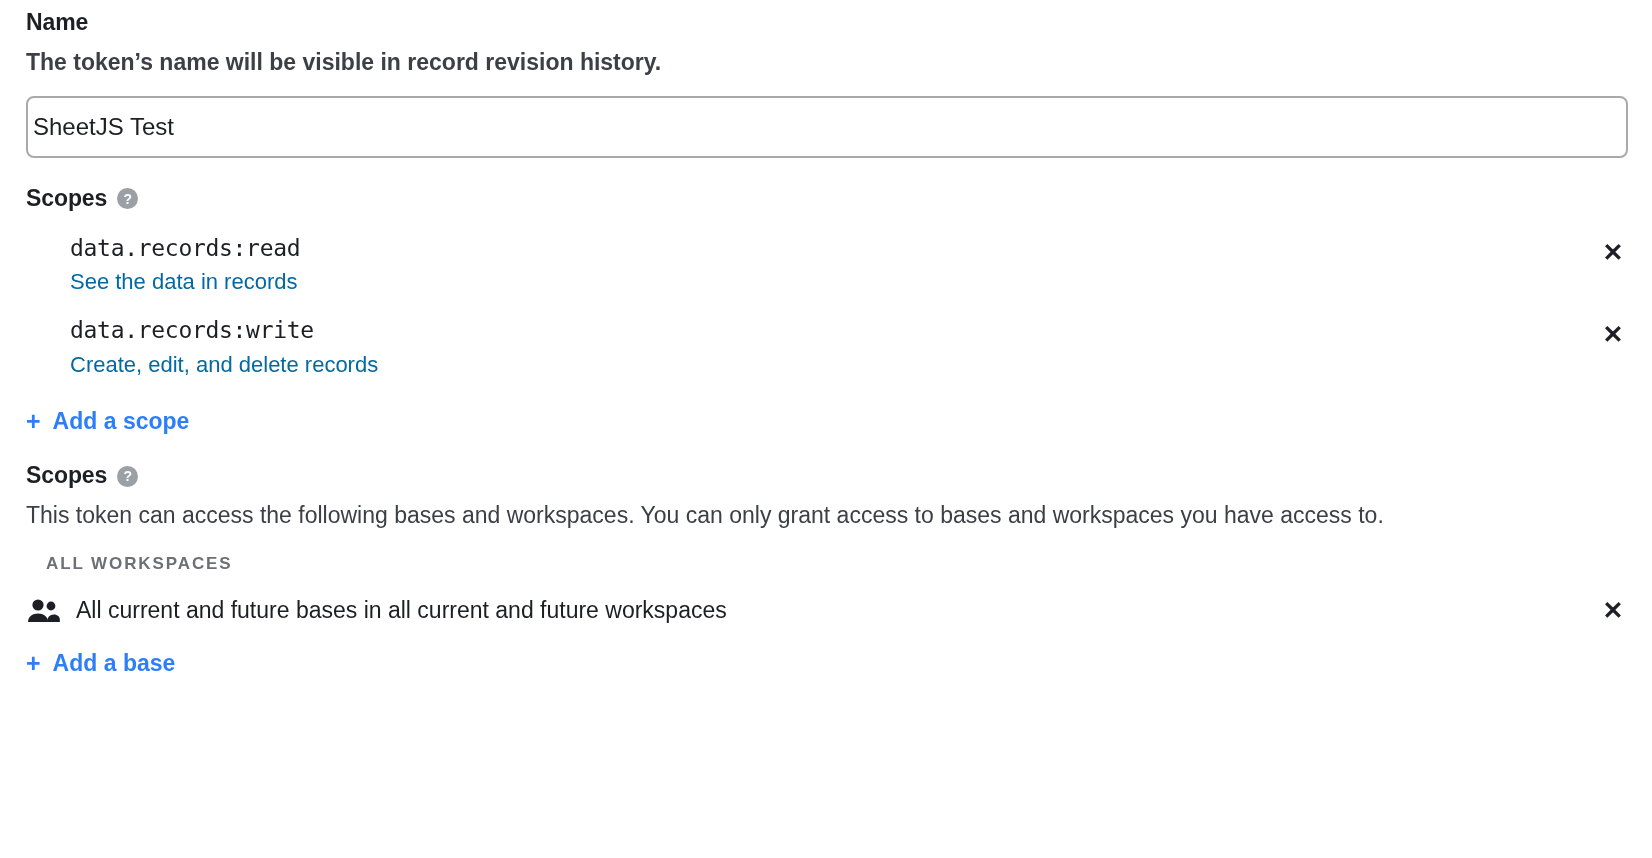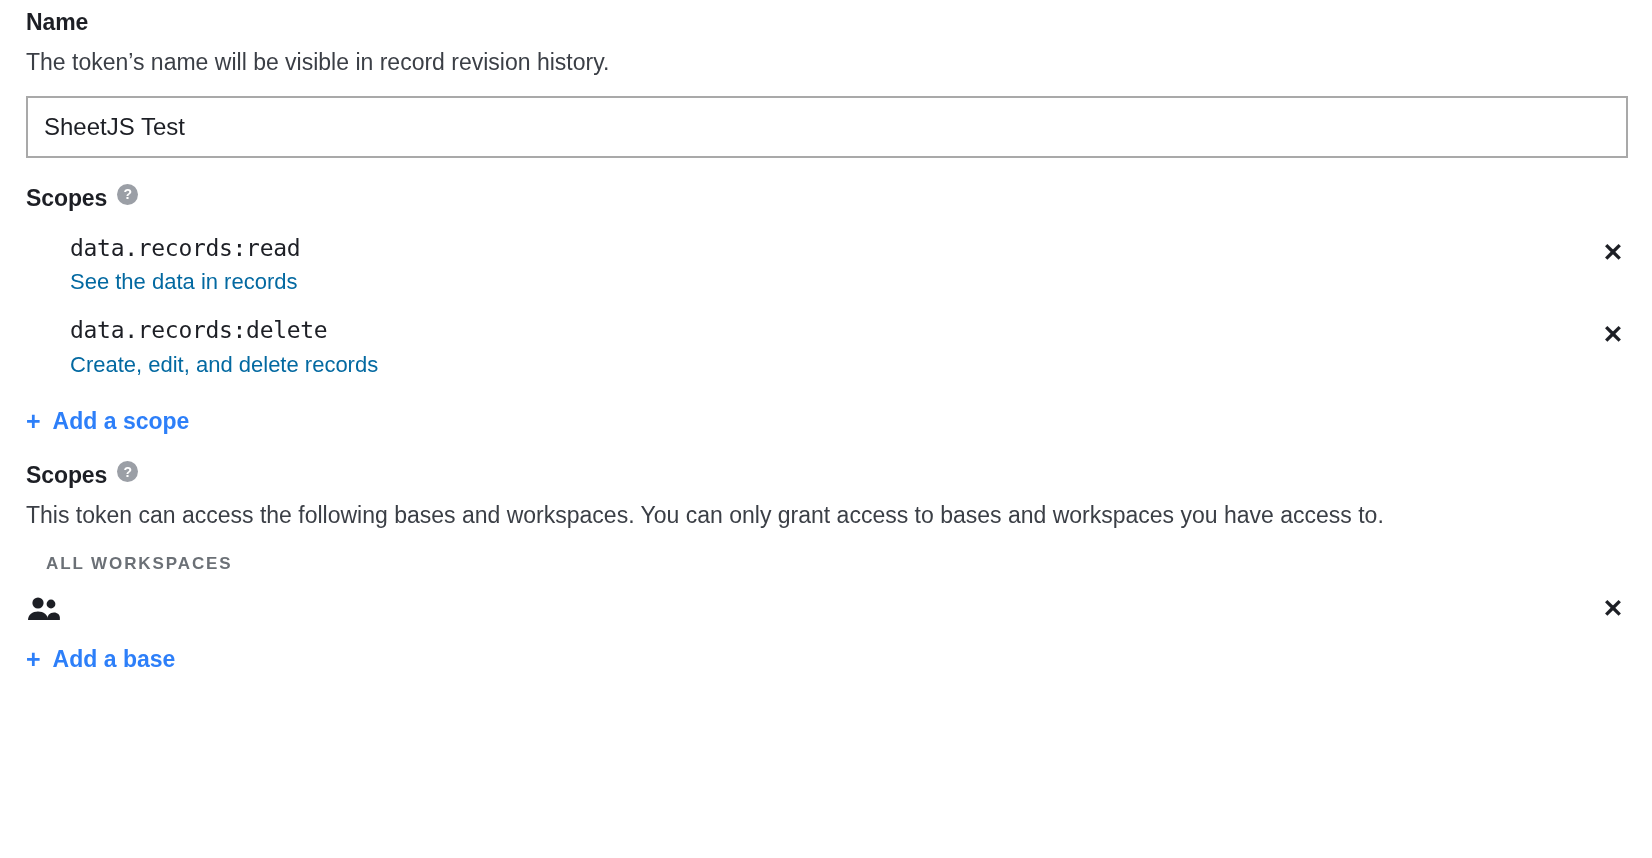--- a/index.html
+++ b/index.html
@@ -30,43 +30,43 @@
     color: #1d1f25;
     letter-spacing: -0.1px;
     margin: 0;
     line-height: 1.3;
   }
   .section-sub {
     font-size: 23px;
     color: #3b3f46;
     margin: 10px 0 0 0;
     line-height: 1.3;
-    font-weight: 400;
+    font-weight: 700;
   }
   .name-input {
     margin-top: 18px;
     width: 1602px;
     height: 62px;
     border: 2px solid #a9a9a9;
-    border-radius: 0;
+    border-radius: 8px;
     background: #fff;
     display: flex;
     align-items: center;
-    padding: 0 16px;
+    padding: 0 5px;
     font-size: 24px;
     color: #1d1f25;
     font-family: "Liberation Sans", sans-serif;
     outline: none;
   }
   .name-input::placeholder { color: #9aa0a6; }
 
   
   .head-row {
     display: flex;
-    align-items: flex-start;
+    align-items: center;
     gap: 10px;
     margin-top: 26px;
   }
   .help-icon {
     width: 21px;
     height: 21px;
     border-radius: 50%;
     background: #9b9fa6;
     color: #fff;
     font-size: 14px;
@@ -183,21 +183,21 @@
       <span class="help-icon">?</span>
     </div>
 
     <div class="scope-row">
       <div class="scope-name">data.records:read</div>
       <div class="scope-desc">See the data in records</div>
       <div class="remove-x">✕</div>
     </div>
 
     <div class="scope-row">
-      <div class="scope-name">data.records:delete</div>
+      <div class="scope-name">data.records:write</div>
       <div class="scope-desc">Create, edit, and delete records</div>
       <div class="remove-x">✕</div>
     </div>
 
     <div class="add-link">
       <span class="plus">+</span>
       <span>Add a scope</span>
     </div>
   </div>
 
@@ -209,20 +209,21 @@
     <p class="access-desc">This token can access the following bases and workspaces. You can only grant access to bases and workspaces you have access to.</p>
     <div class="group-label">ALL WORKSPACES</div>
 
     <div class="access-row">
       <svg class="people-icon" viewBox="0 0 34 26">
         <circle cx="12" cy="7" r="5.6" fill="#1d1f25"></circle>
         <circle cx="25" cy="8" r="4.4" fill="#1d1f25"></circle>
         <path d="M2 24c0-5.2 4.5-8.6 10-8.6s10 3.4 10 8.6z" fill="#1d1f25"></path>
         <path d="M21 24c0-4.3 2.8-7.4 7-7.4 3.4 0 5.9 2.2 5.9 5.6V24z" fill="#1d1f25"></path>
       </svg>
+      <span class="access-text">All current and future bases in all current and future workspaces</span>
       <div class="remove-x">✕</div>
     </div>
 
     <div class="add-link" style="margin-top:24px;">
       <span class="plus">+</span>
       <span>Add a base</span>
     </div>
   </div>
 
 </div>

